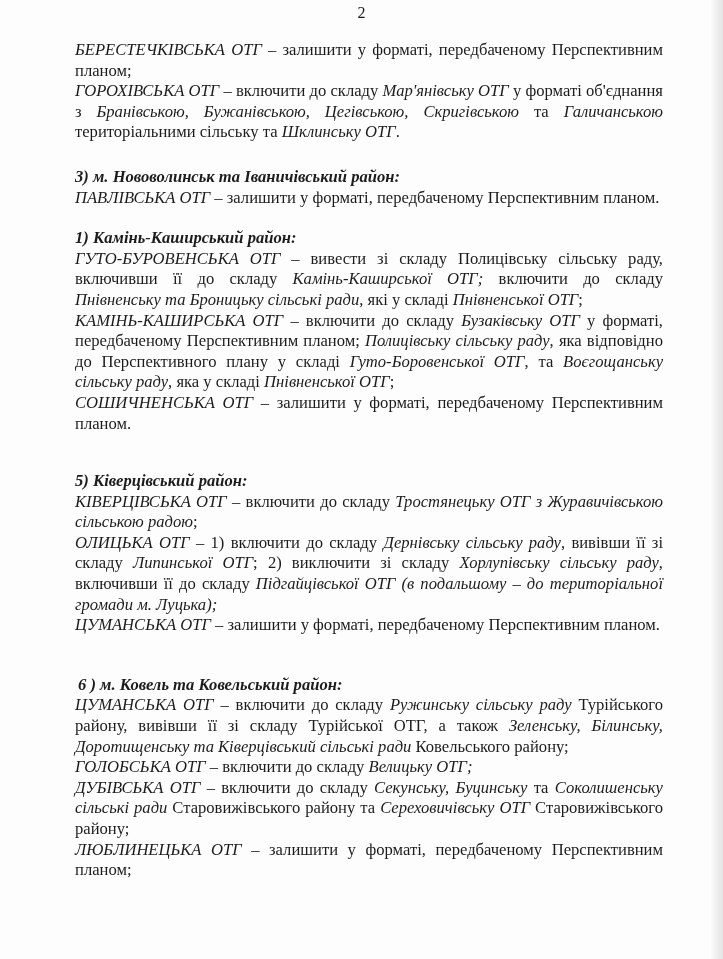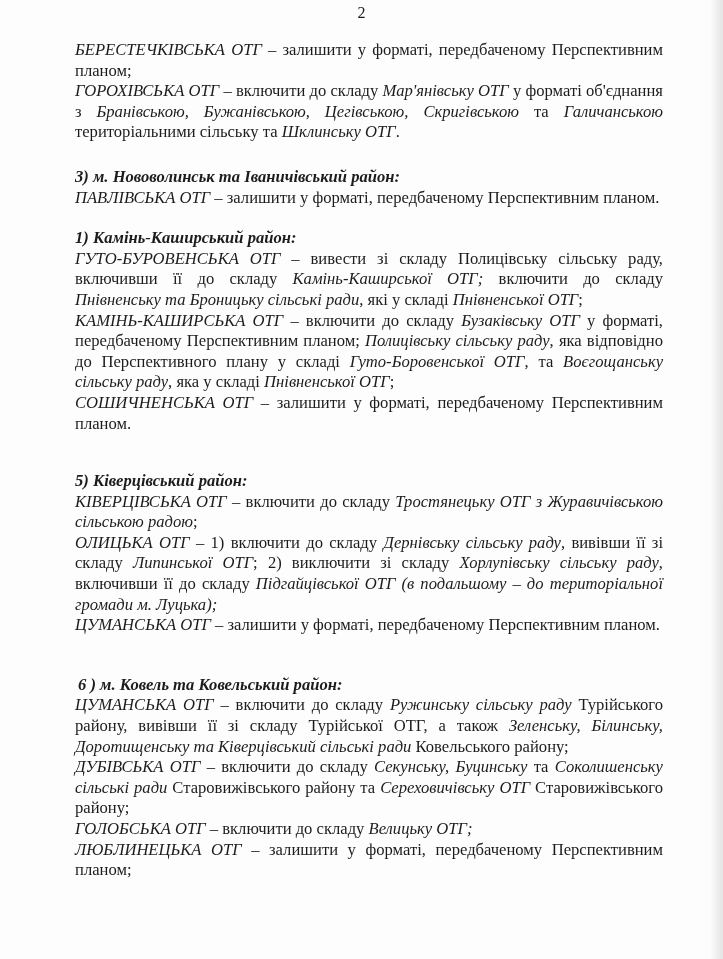--- a/index.html
+++ b/index.html
@@ -55,18 +55,18 @@
   </div>
   <div class="section s5">
     <p class="heading">5) Ківерцівський район:</p>
     <p class="entry"><span class="i">КІВЕРЦІВСЬКА ОТГ</span><span> – включити до складу </span><span class="i">Тростянецьку ОТГ з Журавичівською сільською радою</span><span>;</span></p>
     <p class="entry"><span class="i">ОЛИЦЬКА ОТГ</span><span> – 1) включити до складу </span><span class="i">Дернівську сільську раду</span><span>, вивівши її зі складу </span><span class="i">Липинської ОТГ</span><span>;  2) виключити зі складу </span><span class="i">Хорлупівську сільську раду</span><span>, включивши її до складу </span><span class="i">Підгайцівської ОТГ (в подальшому – до територіальної громади м. Луцька);</span></p>
     <p class="entry"><span class="i">ЦУМАНСЬКА ОТГ</span><span> – залишити у форматі, передбаченому Перспективним планом.</span></p>
   </div>
   <div class="section">
     <p class="heading indent">6 ) м. Ковель та Ковельський район:</p>
     <p class="entry"><span class="i">ЦУМАНСЬКА ОТГ</span><span> – включити до складу </span><span class="i">Ружинську сільську раду</span><span> Турійського району, вивівши її зі складу Турійської ОТГ, а також </span><span class="i">Зеленську, Білинську, Доротищенську та Ківерцівський сільські ради</span><span> Ковельського району;</span></p>
+    <p class="entry"><span class="i">ГОЛОБСЬКА ОТГ</span><span> – включити до складу </span><span class="i">Велицьку ОТГ;</span></p>
     <p class="entry"><span class="i">ДУБІВСЬКА ОТГ</span><span> – включити до складу </span><span class="i">Секунську, Буцинську</span><span> та </span><span class="i">Соколишенську сільські ради</span><span> Старовижівського району та </span><span class="i">Сереховичівську ОТГ</span><span> Старовижівського району;</span></p>
-    <p class="entry"><span class="i">ГОЛОБСЬКА ОТГ</span><span> – включити до складу </span><span class="i">Велицьку ОТГ;</span></p>
     <p class="entry"><span class="i">ЛЮБЛИНЕЦЬКА ОТГ</span><span> – залишити у форматі, передбаченому Перспективним планом;</span></p>
 
   </div>
 </div>
 
 </body></html>

